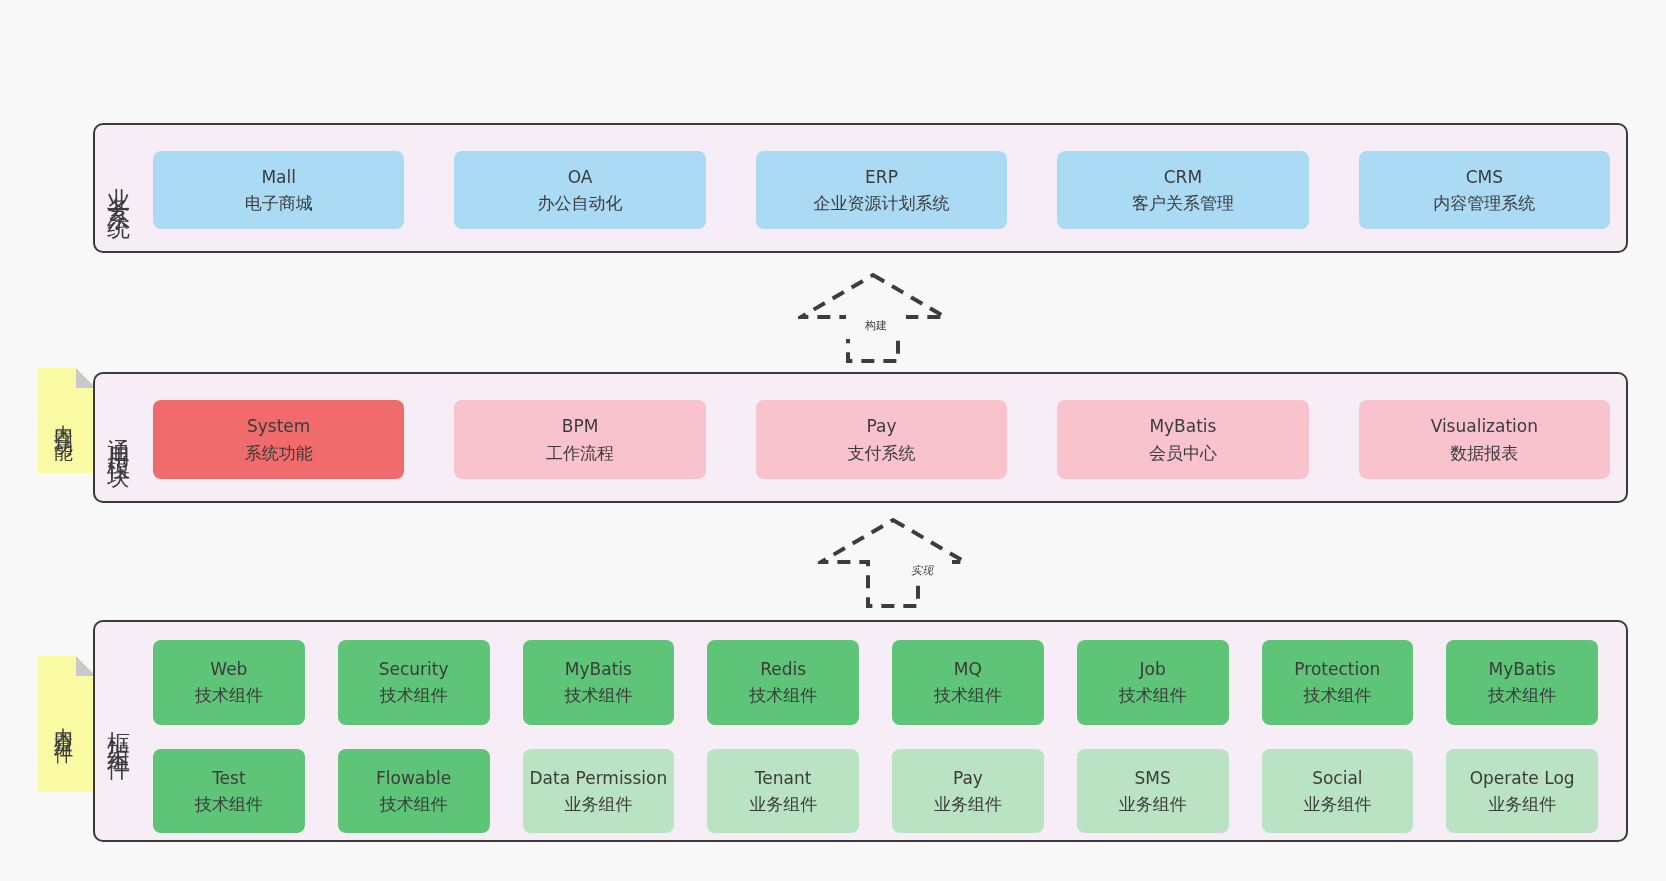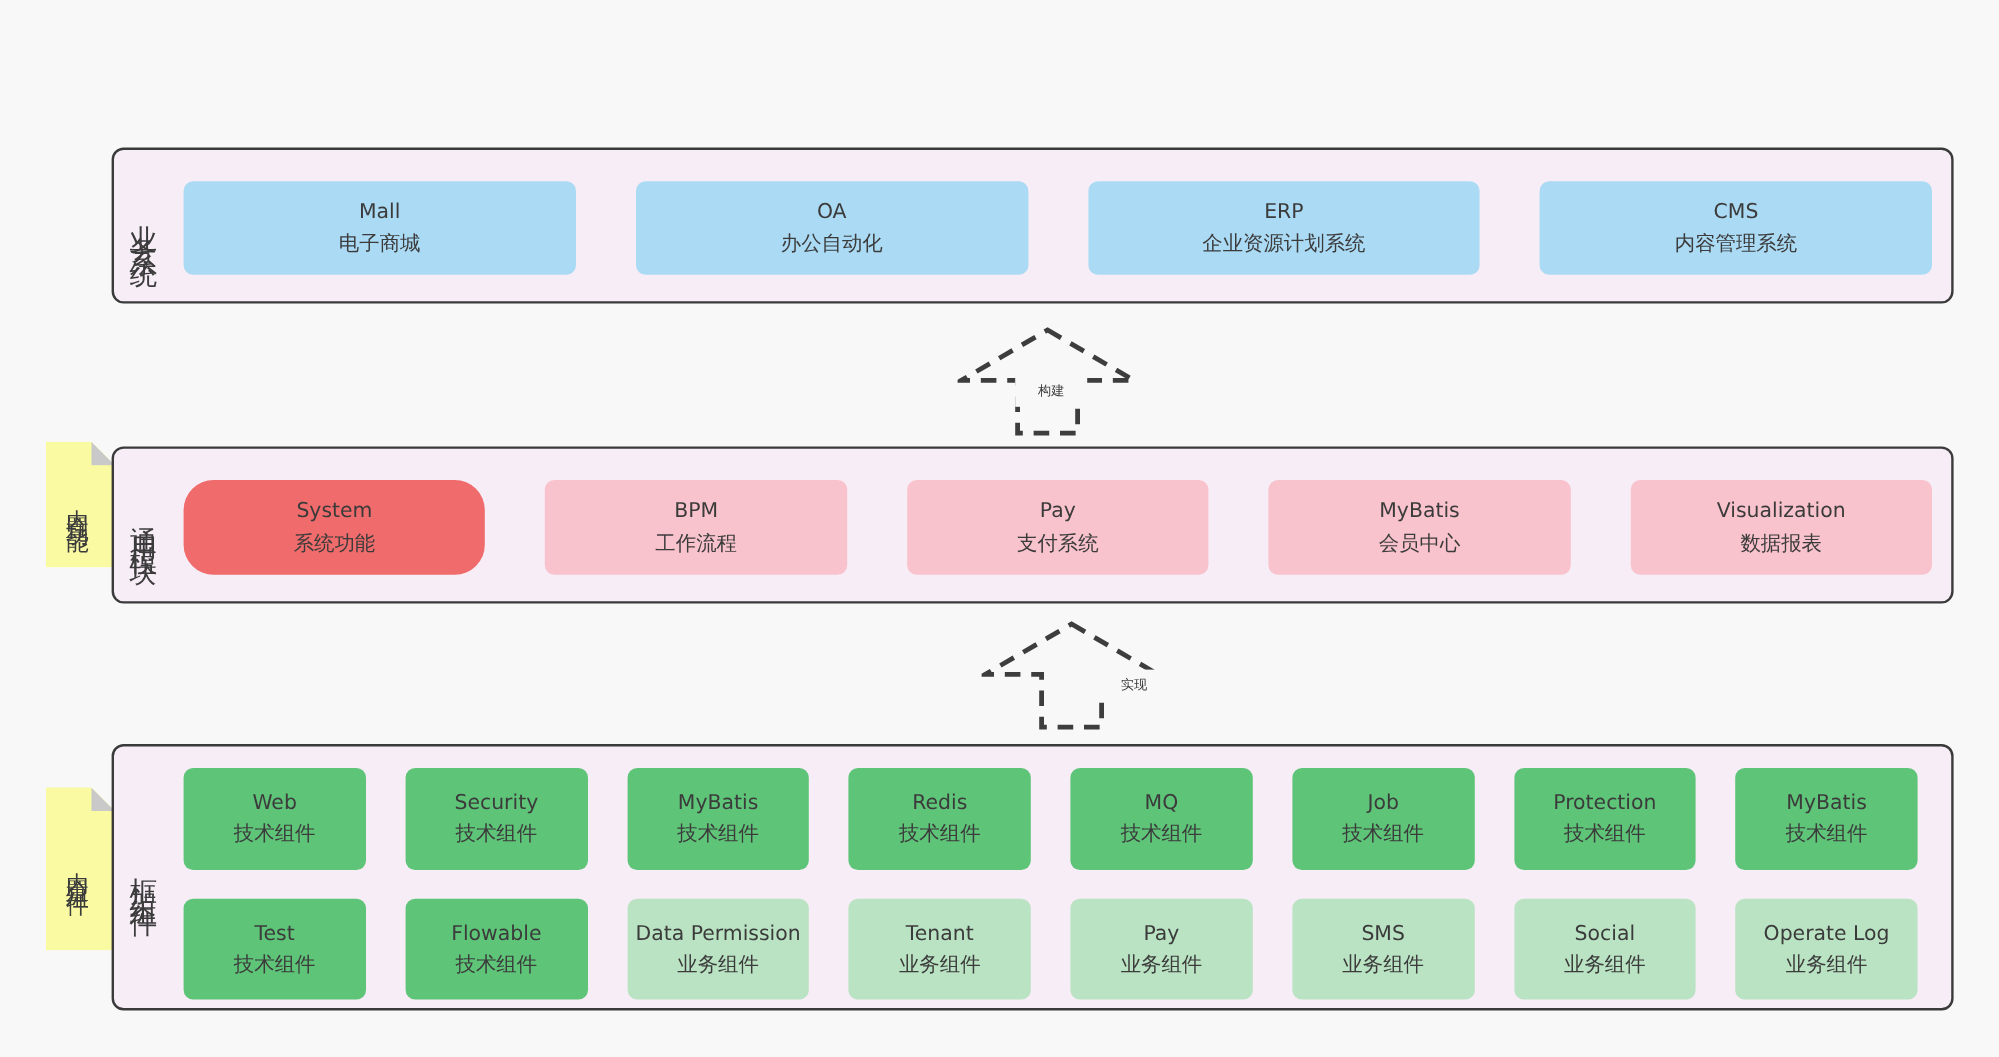--- a/index.html
+++ b/index.html
@@ -42,21 +42,21 @@
   }
   .row{flex:1;display:flex;gap:33px;}
 
   .box{
     flex:1;border-radius:8px;
     display:flex;flex-direction:column;align-items:center;justify-content:center;
     text-align:left;font-size:17px;line-height:1.55;color:var(--text);
     overflow:hidden;padding:16px 4px;box-sizing:border-box;
   }
   .blue{background:var(--blue);}
-  .red{background:var(--red);border-radius:25px;}
+  .red{background:var(--red);}
   .pink{background:var(--pink);}
   .green{background:var(--green);}
   .lightgreen{background:var(--light_green);}
 
   .note{
     position:absolute;left:38px;width:58px;background:var(--note_bg);z-index:1;
     clip-path:polygon(0 0, calc(100% - 20px) 0, 100% 20px, 100% 100%, 0 100%);
     display:flex;align-items:center;justify-content:center;
   }
   #note-modules{top:368px;height:105px;}
@@ -76,41 +76,45 @@
   #arrow-build{left:798px;top:272px;}
   #arrow-implement{left:818px;top:517px;}
   .arrow svg path{
     fill:none;stroke:var(--arrow);stroke-width:4;stroke-dasharray:13 9;
   }
   .arrow-label{
     position:absolute;z-index:3;width:60px;height:26px;line-height:26px;
     text-align:center;font-size:11px;background:var(--page_bg);color:var(--text);
   }
   #label-build{left:846px;top:313px;}
-  #label-implement{left:915px;top:558px;}
+  #label-implement{left:892px;top:558px;font-style:italic;}
 </style>
 </head>
 <body>
 
 <div id="stage">
 
   <section class="panel" id="panel-business">
     <div class="side-label">业务系统</div>
     <div class="boxes">
       <div class="box blue">
         <div>Mall</div>
         <div>电子商城</div>
       </div>
       <div class="box blue">
         <div>OA</div>
         <div>办公自动化</div>
       </div>
       <div class="box blue">
         <div>ERP</div>
         <div>企业资源计划系统</div>
+      </div>
+      <div class="box blue">
+        <div>CRM</div>
+        <div>客户关系管理</div>
       </div>
       <div class="box blue">
         <div>CMS</div>
         <div>内容管理系统</div>
       </div>
     </div>
   </section>
 
   <div class="arrow" id="arrow-build">
     <svg width="150" height="92" viewBox="0 0 150 92">

